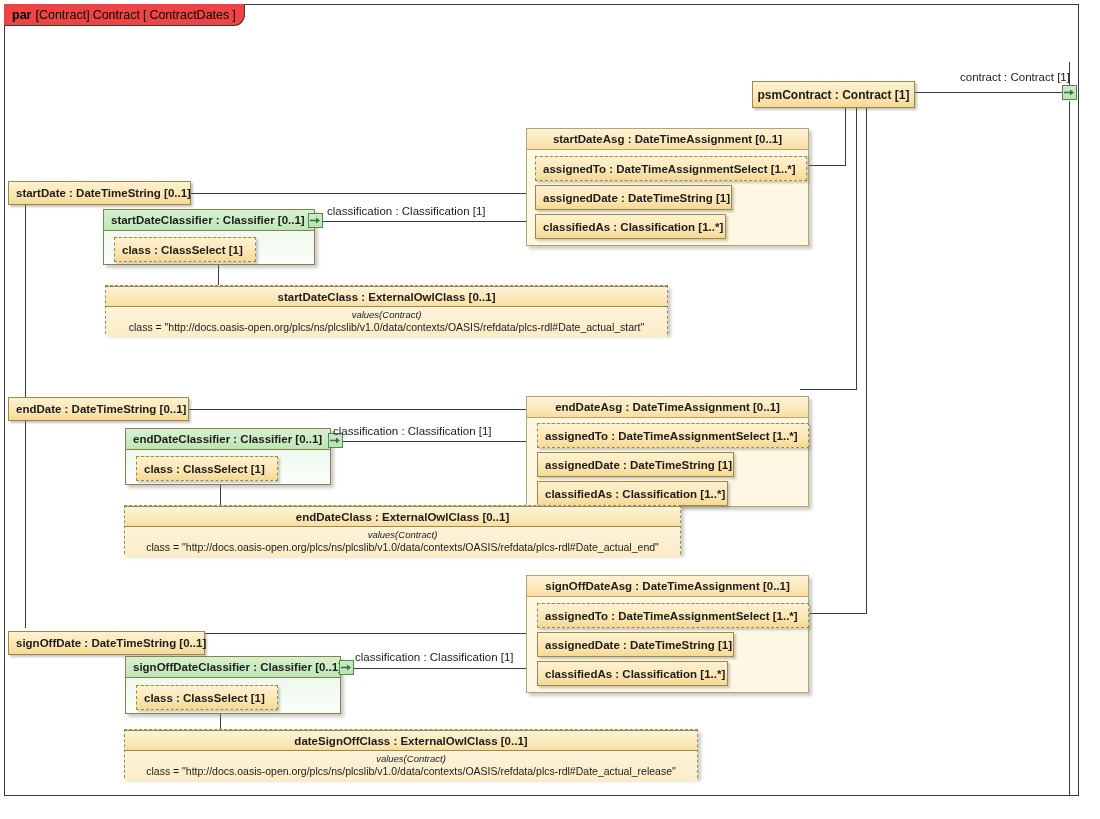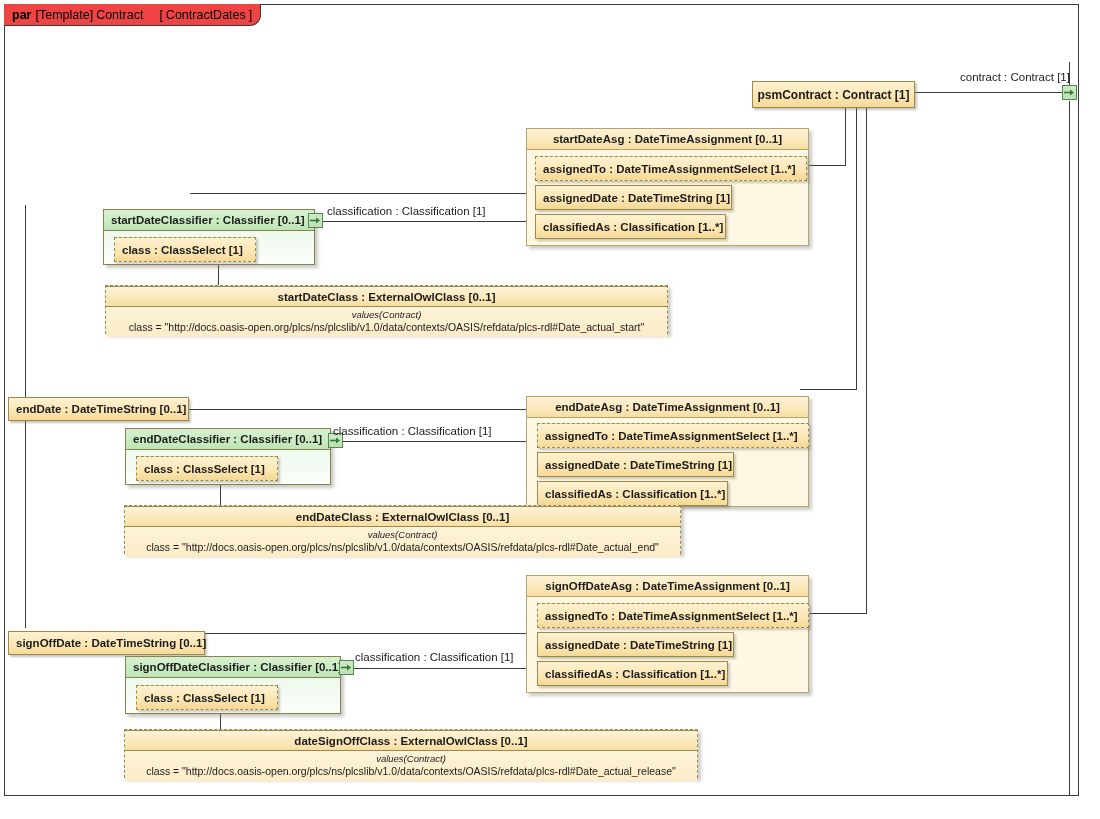--- a/index.html
+++ b/index.html
@@ -7,21 +7,21 @@
   #canvas{position:relative;width:1100px;height:819px;background:#ffffff;overflow:hidden;}
 
   
   .frame{position:absolute;left:4px;top:4px;width:1075px;height:792px;border:1.5px solid #3a3a3a;box-sizing:border-box;background:transparent;}
   .frame-tab{position:absolute;left:4px;top:4px;height:22px;padding:0 8px 0 8px;
     border:1.5px solid #3a3a3a;border-top:none;border-left:none;box-sizing:border-box;
     border-bottom-right-radius:11px;background:#ef4444;
     font-size:12.5px;color:#000;display:flex;align-items:center;white-space:nowrap;}
   .frame-tab b{font-weight:bold;margin-right:4px;}
   .frame-tab .tpl{margin-right:3px;}
-  .frame-tab .nm{margin-right:16px;}
+  .frame-tab .nm{margin-right:3px;}
 
   
   .ln{position:absolute;background:#3b3b38;}
   .lnh{height:1px;}
   .lnv{width:1px;}
 
   
   .simple{position:absolute;box-sizing:border-box;height:24px;
     background:linear-gradient(to bottom,#fdf1d1 0%,#fbe6b2 60%,#f6d894 100%);
     border:1px solid #9a8a4e;
@@ -83,21 +83,21 @@
   .elabel{position:absolute;font-size:11.5px;color:#1c1c1c;white-space:nowrap;}
 </style>
 </head>
 <body>
 
 <div id="canvas">
 
   <div class="frame"></div>
   <div class="frame-tab">
     <b>par</b>
-    <span class="tpl">[Template]</span>
+    <span class="tpl">[Contract]</span>
     <span class="nm">Contract</span>
     <span>[</span>
     <span style="margin:0 3px">ContractDates</span>
     <span>]</span>
   </div>
 
   <div class="ln lnv" style="left:25px;top:205px;height:198px;"></div>
   <div class="ln lnv" style="left:25px;top:420px;height:208px;"></div>
 
   <div class="ln lnh" style="left:875px;top:92px;width:193px;"></div>
@@ -149,20 +149,23 @@
       <span>assignedTo : DateTimeAssignmentSelect [1..*]</span>
     </div>
     <div class="prop" style="left:8px;top:56px;width:197px;">
       <span>assignedDate : DateTimeString [1]</span>
     </div>
     <div class="prop" style="left:8px;top:85px;width:191px;">
       <span>classifiedAs : Classification [1..*]</span>
     </div>
   </div>
 
+  <div class="simple" style="left:8px;top:181px;width:183px;">
+    <span>startDate : DateTimeString [0..1]</span>
+  </div>
 
   <div class="clf" style="left:103px;top:209px;width:212px;height:56px;">
     <div class="clf-title">startDateClassifier : Classifier [0..1]</div>
     <div class="prop dashed" style="left:10px;top:27px;width:142px;">
       <span>class : ClassSelect [1]</span>
     </div>
   </div>
   <div class="port" style="left:308px;top:213px;">
     <svg width="11" height="9" viewBox="0 0 11 9">
       <path d="M0 4.5 H8" stroke="#2e7d36" stroke-width="1.6" fill="none"></path>

